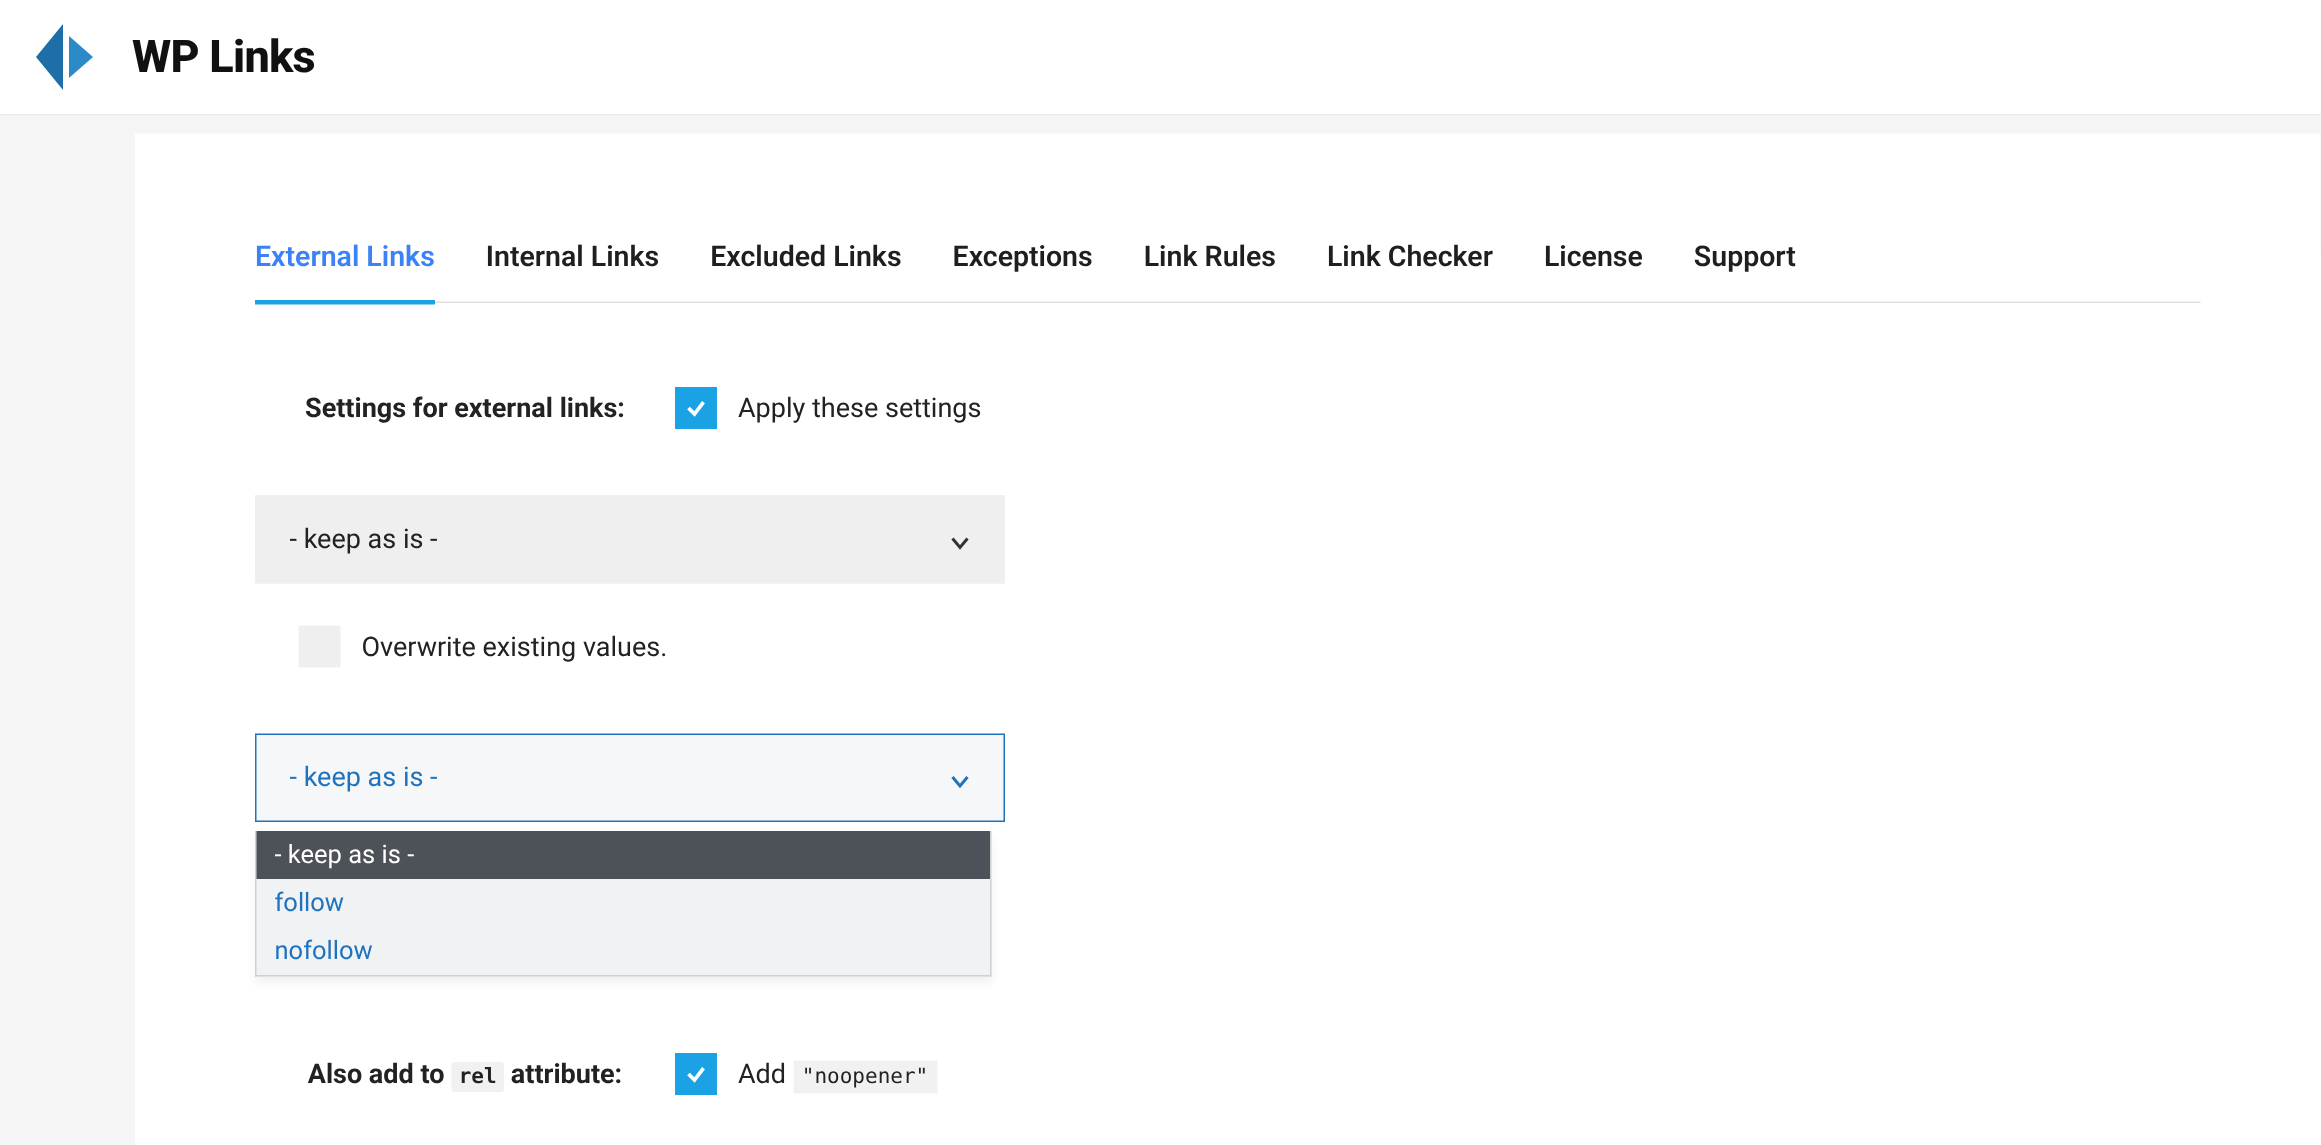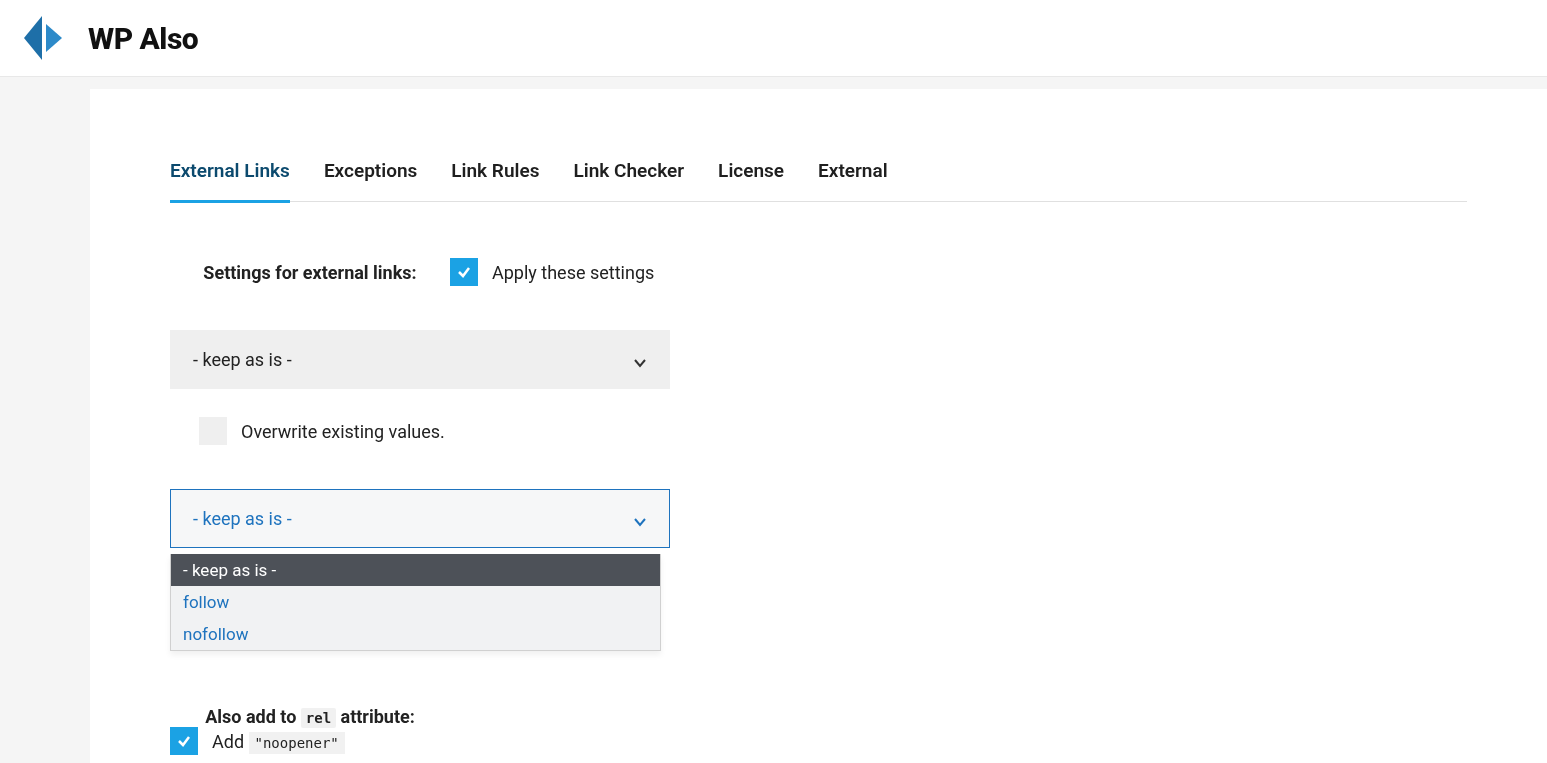--- a/index.html
+++ b/index.html
@@ -45,21 +45,21 @@
   padding: 0 0 18px 0;
   font-size: 19px;
   font-weight: 600;
   color: #1f1f1f;
   cursor: pointer;
   border-bottom: 3px solid transparent;
   margin-bottom: -2px;
   white-space: nowrap;
 }
 .tab.active {
-  color: #0c4a6e;
+  color: #3b82f6;
   border-bottom-color: #1ba2e4;
 }
 .form-row {
   display: flex;
   align-items: flex-start;
   margin-bottom: 44px;
 }
 .form-label {
   width: 280px;
   flex-shrink: 0;
@@ -165,34 +165,36 @@
 </style>
 </head>
 <body>
 
 <div class="header">
   <div class="logo">
     <svg width="52" height="52" viewBox="0 0 52 52">
       <polygon points="24,4 24,48 6,26" fill="#1e6fa8"></polygon>
       <polygon points="28,12 28,40 44,26" fill="#2d8ac9"></polygon>
     </svg>
-    <span class="logo-text">WP Also</span>
+    <span class="logo-text">WP Links</span>
   </div>
 </div>
 
 <div class="main-wrap">
   <div class="panel">
 
     <div class="tabs">
       <div class="tab active">External Links</div>
+      <div class="tab">Internal Links</div>
+      <div class="tab">Excluded Links</div>
       <div class="tab">Exceptions</div>
       <div class="tab">Link Rules</div>
       <div class="tab">Link Checker</div>
       <div class="tab">License</div>
-      <div class="tab">External</div>
+      <div class="tab">Support</div>
     </div>
 
     <div class="form-row">
       <div class="form-label">Settings for external links:</div>
       <div class="form-control">
         <div class="checkbox-row">
           <div class="checkbox checked">
             <svg width="16" height="16" viewBox="0 0 16 16">
                 <polyline points="3,8 7,12 13,4" fill="none" stroke="#fff" stroke-width="2.5"></polyline>
               </svg>
@@ -232,21 +234,21 @@
         <div class="dropdown-list">
           <div class="dropdown-item selected">- keep as is -</div>
           <div class="dropdown-item option">follow</div>
           <div class="dropdown-item option">nofollow</div>
         </div>
       </div>
     </div>
 
     <div class="row-spacer"></div>
 
-    <div class="form-row" style="margin-top:44px;flex-direction:column;">
+    <div class="form-row" style="margin-top:44px;">
       <div class="form-label">
         <span>Also add to </span><span class="code">rel</span><span> attribute:</span>
       </div>
       <div class="form-control">
         <div class="checkbox-row">
           <div class="checkbox checked">
             <svg width="16" height="16" viewBox="0 0 16 16">
                 <polyline points="3,8 7,12 13,4" fill="none" stroke="#fff" stroke-width="2.5"></polyline>
               </svg>
           </div>

